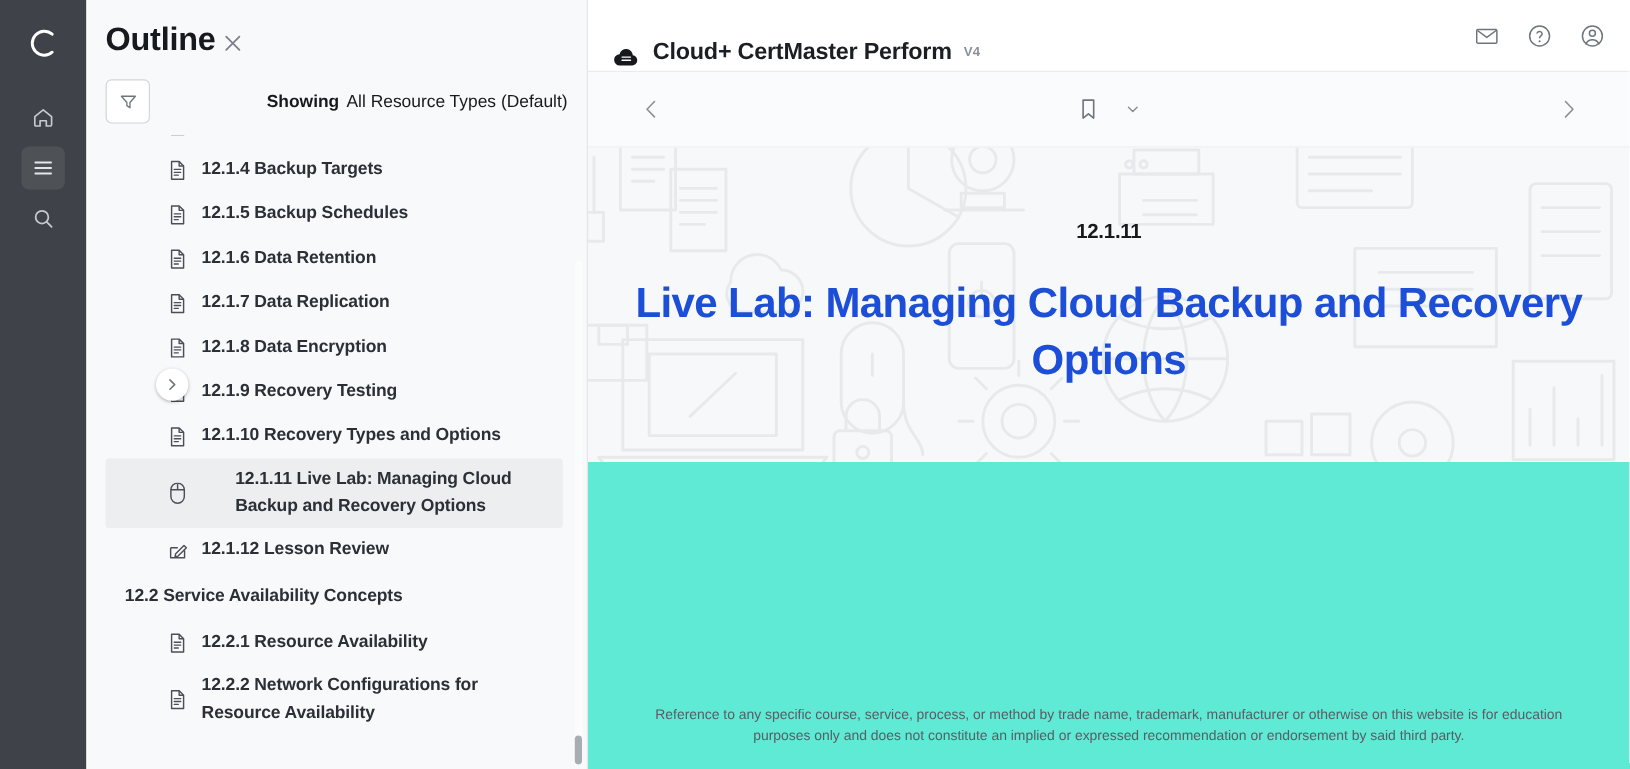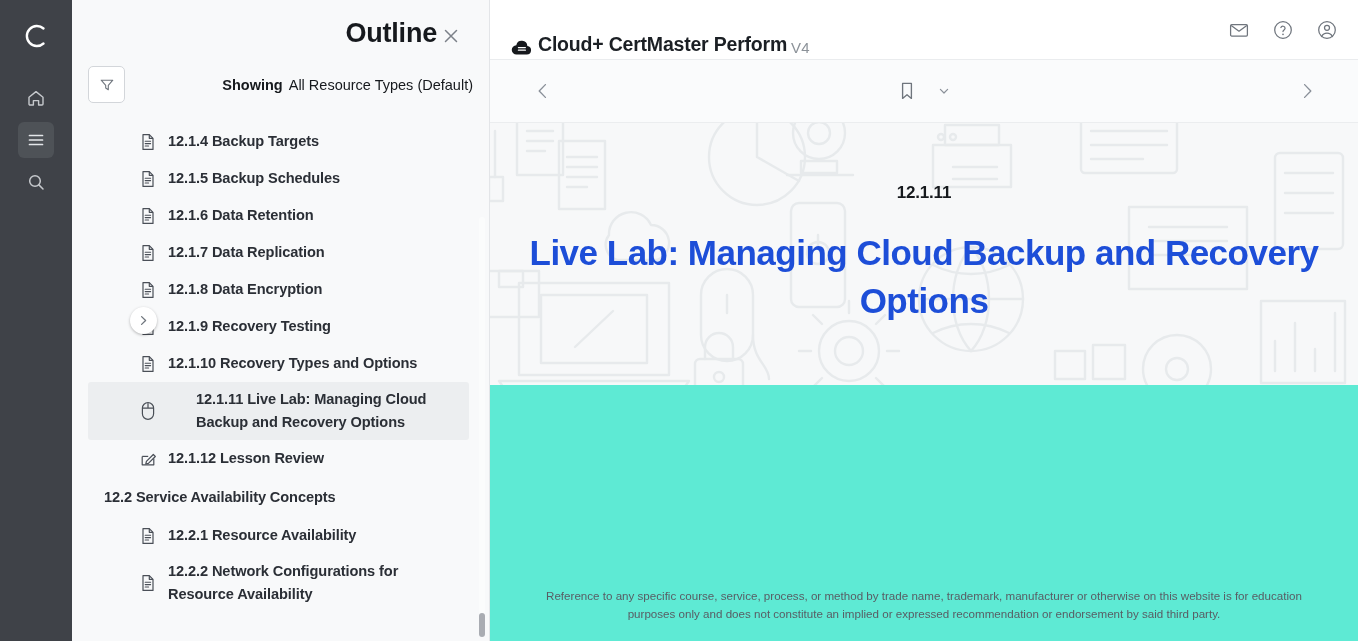--- a/index.html
+++ b/index.html
@@ -33,21 +33,21 @@
 
   
   .outline {
     width: 418px; height: 641px; flex: 0 0 418px;
     background: #f8f9fa;
     position: relative;
     display: flex; flex-direction: column;
     border-right: 1px solid #e3e5e8;
   }
   .outline-head {
-    display: flex; align-items: flex-start; justify-content: flex-end;
+    display: flex; align-items: flex-start; justify-content: flex-start;
     padding: 16px 24px 0 16px;
   }
   .outline-title {
     font-size: 27px; font-weight: bold; color: #16191d;
     letter-spacing: -0.2px; line-height: 34px;
   }
   .close-btn {
     width: 28px; height: 28px; cursor: pointer; margin-top: 6px;
     display: flex; align-items: center; justify-content: center;
   }
@@ -109,26 +109,26 @@
     cursor: pointer; z-index: 40;
   }
 
   
   .main { flex: 1 1 auto; height: 641px; display: flex; flex-direction: column; background: #ffffff; min-width: 0; }
   .topbar {
     height: 60px; flex: 0 0 60px; background: #ffffff;
     display: flex; align-items: center; padding: 0 18px 0 20px;
     border-bottom: 1px solid #eaecee;
   }
-  .brand { display: flex; align-items: flex-end; gap: 4px; margin-top: 28px; }
+  .brand { display: flex; align-items: center; gap: 10px; margin-top: 28px; }
   .brand-ico { width: 24px; height: 24px; display:flex; align-items:center; justify-content:center; position: relative; top: 4px; }
   .brand-name {
     font-size: 19.5px; font-weight: bold; color: #1b1f24; letter-spacing: -0.2px;
   }
-  .brand-ver { font-size: 15px; font-weight: normal; color: #8c9299; letter-spacing: .2px; }
+  .brand-ver { font-size: 11px; font-weight: bold; color: #8c9299; letter-spacing: .2px; }
   .top-actions { margin-left: auto; display: flex; align-items: center; gap: 18px; }
   .top-icon { width: 26px; height: 26px; cursor: pointer; display:flex; align-items:center; justify-content:center; }
 
   .navbar {
     height: 63px; flex: 0 0 63px; background: #fafbfc;
     border-bottom: 1px solid #ebedef;
     display: flex; align-items: center; position: relative;
   }
   .nav-prev { position: absolute; left: 40px; cursor: pointer; width: 26px; height: 26px; display:flex; align-items:center; justify-content:center; }
   .nav-next { position: absolute; right: 38px; cursor: pointer; width: 26px; height: 26px; display:flex; align-items:center; justify-content:center; }

